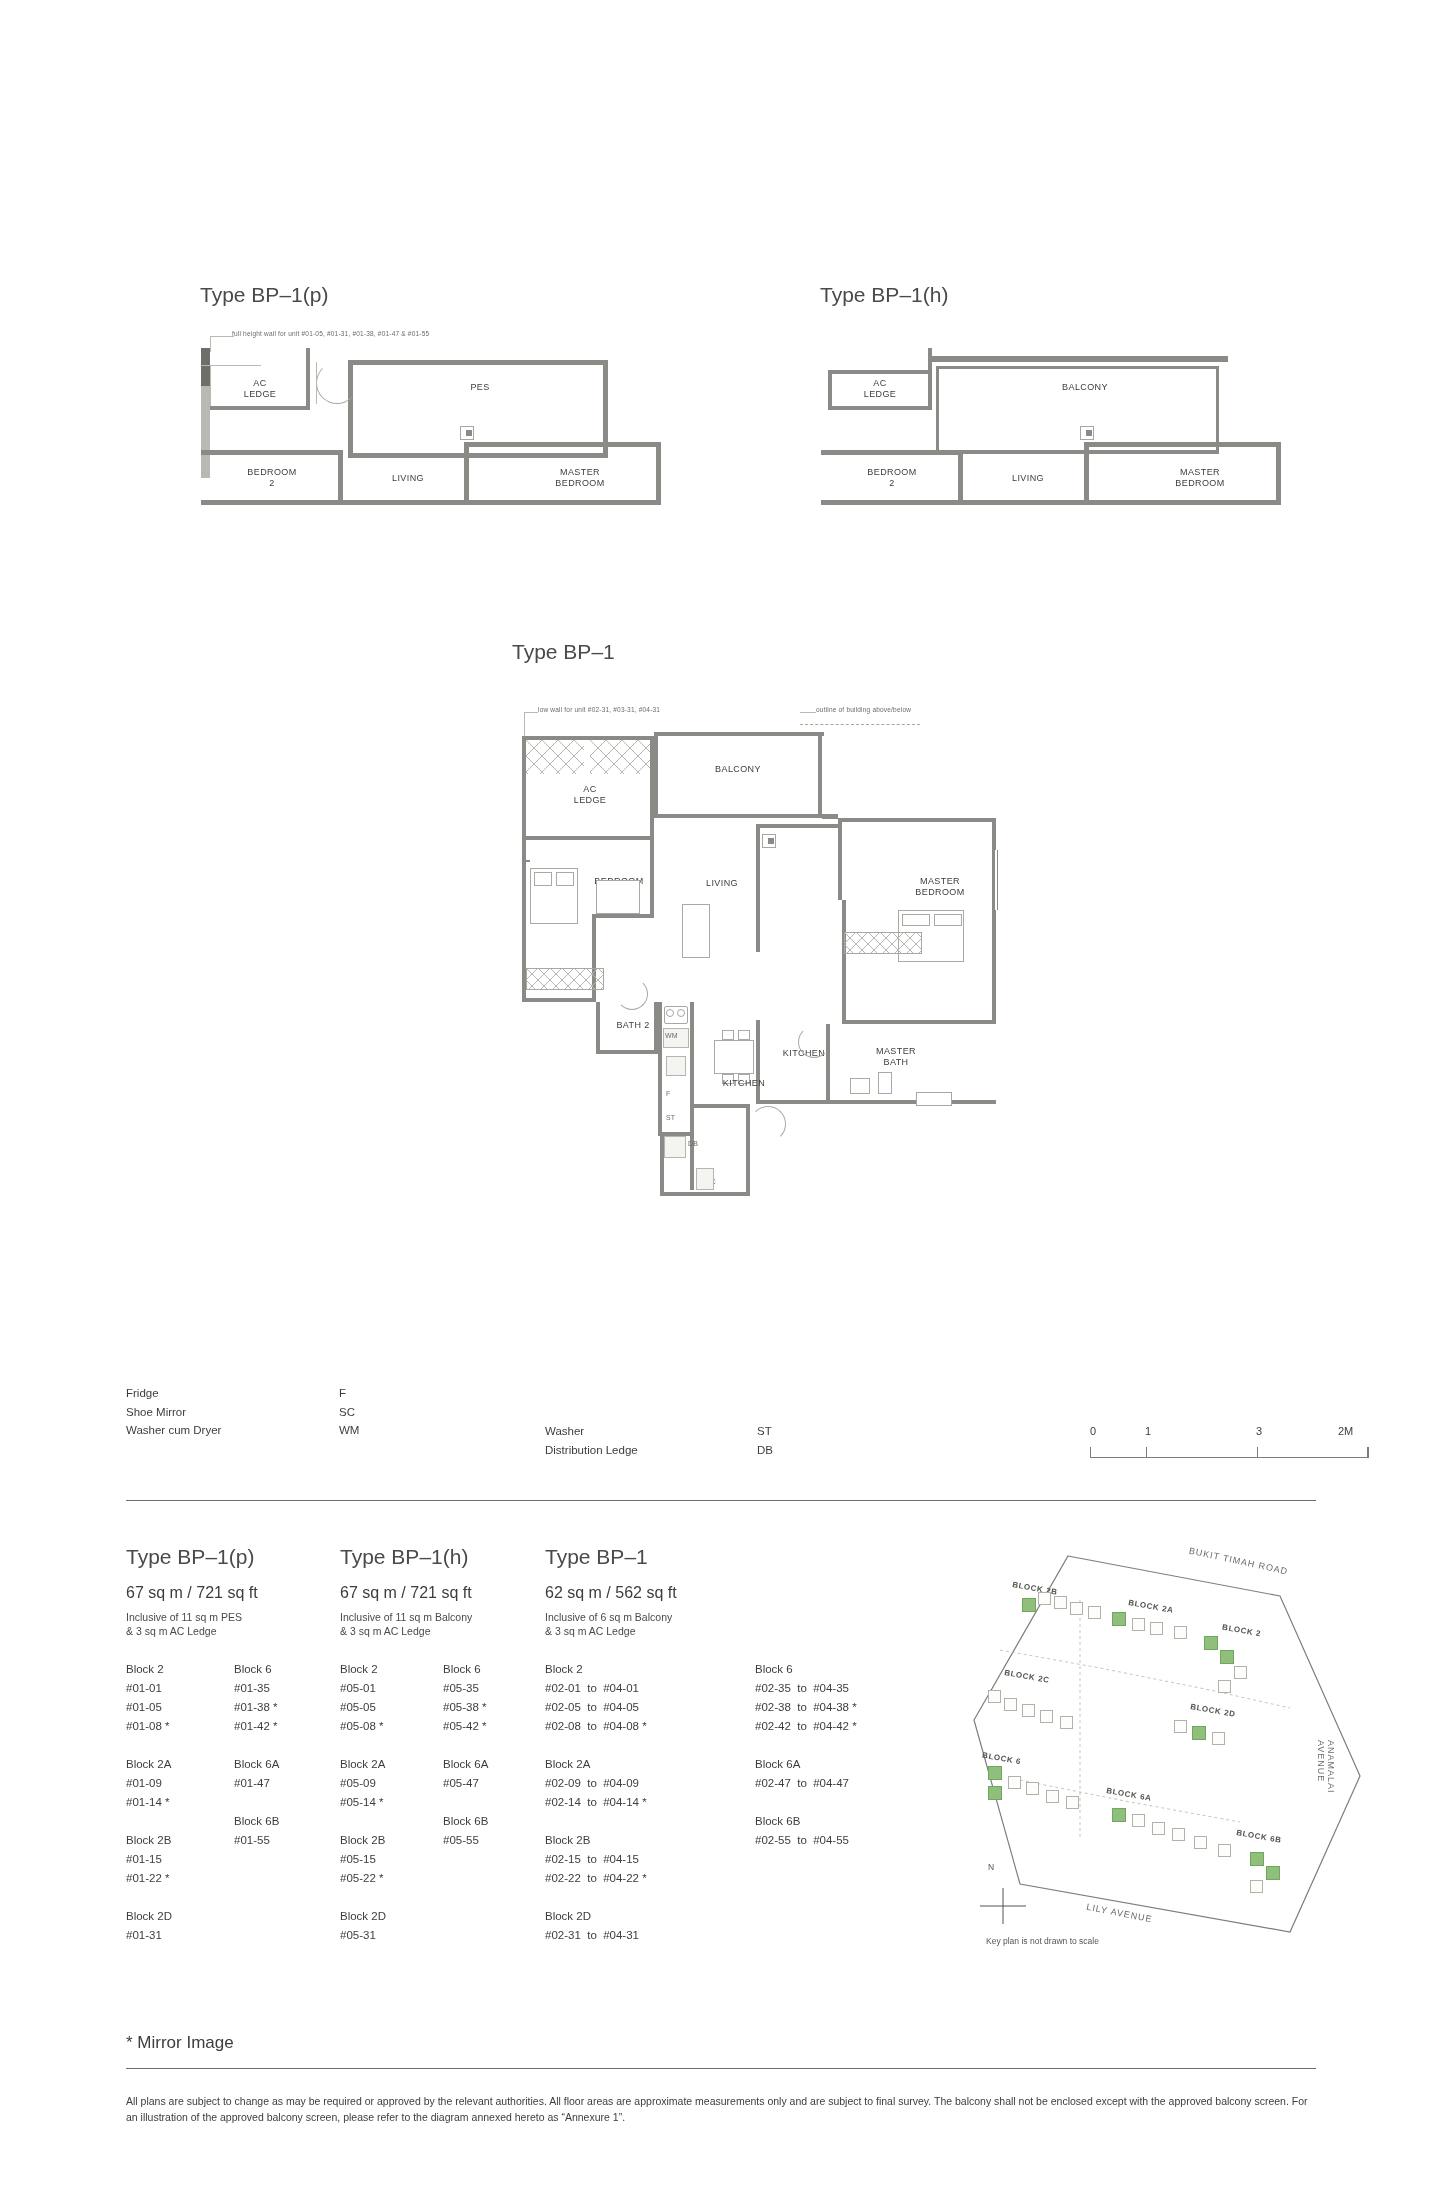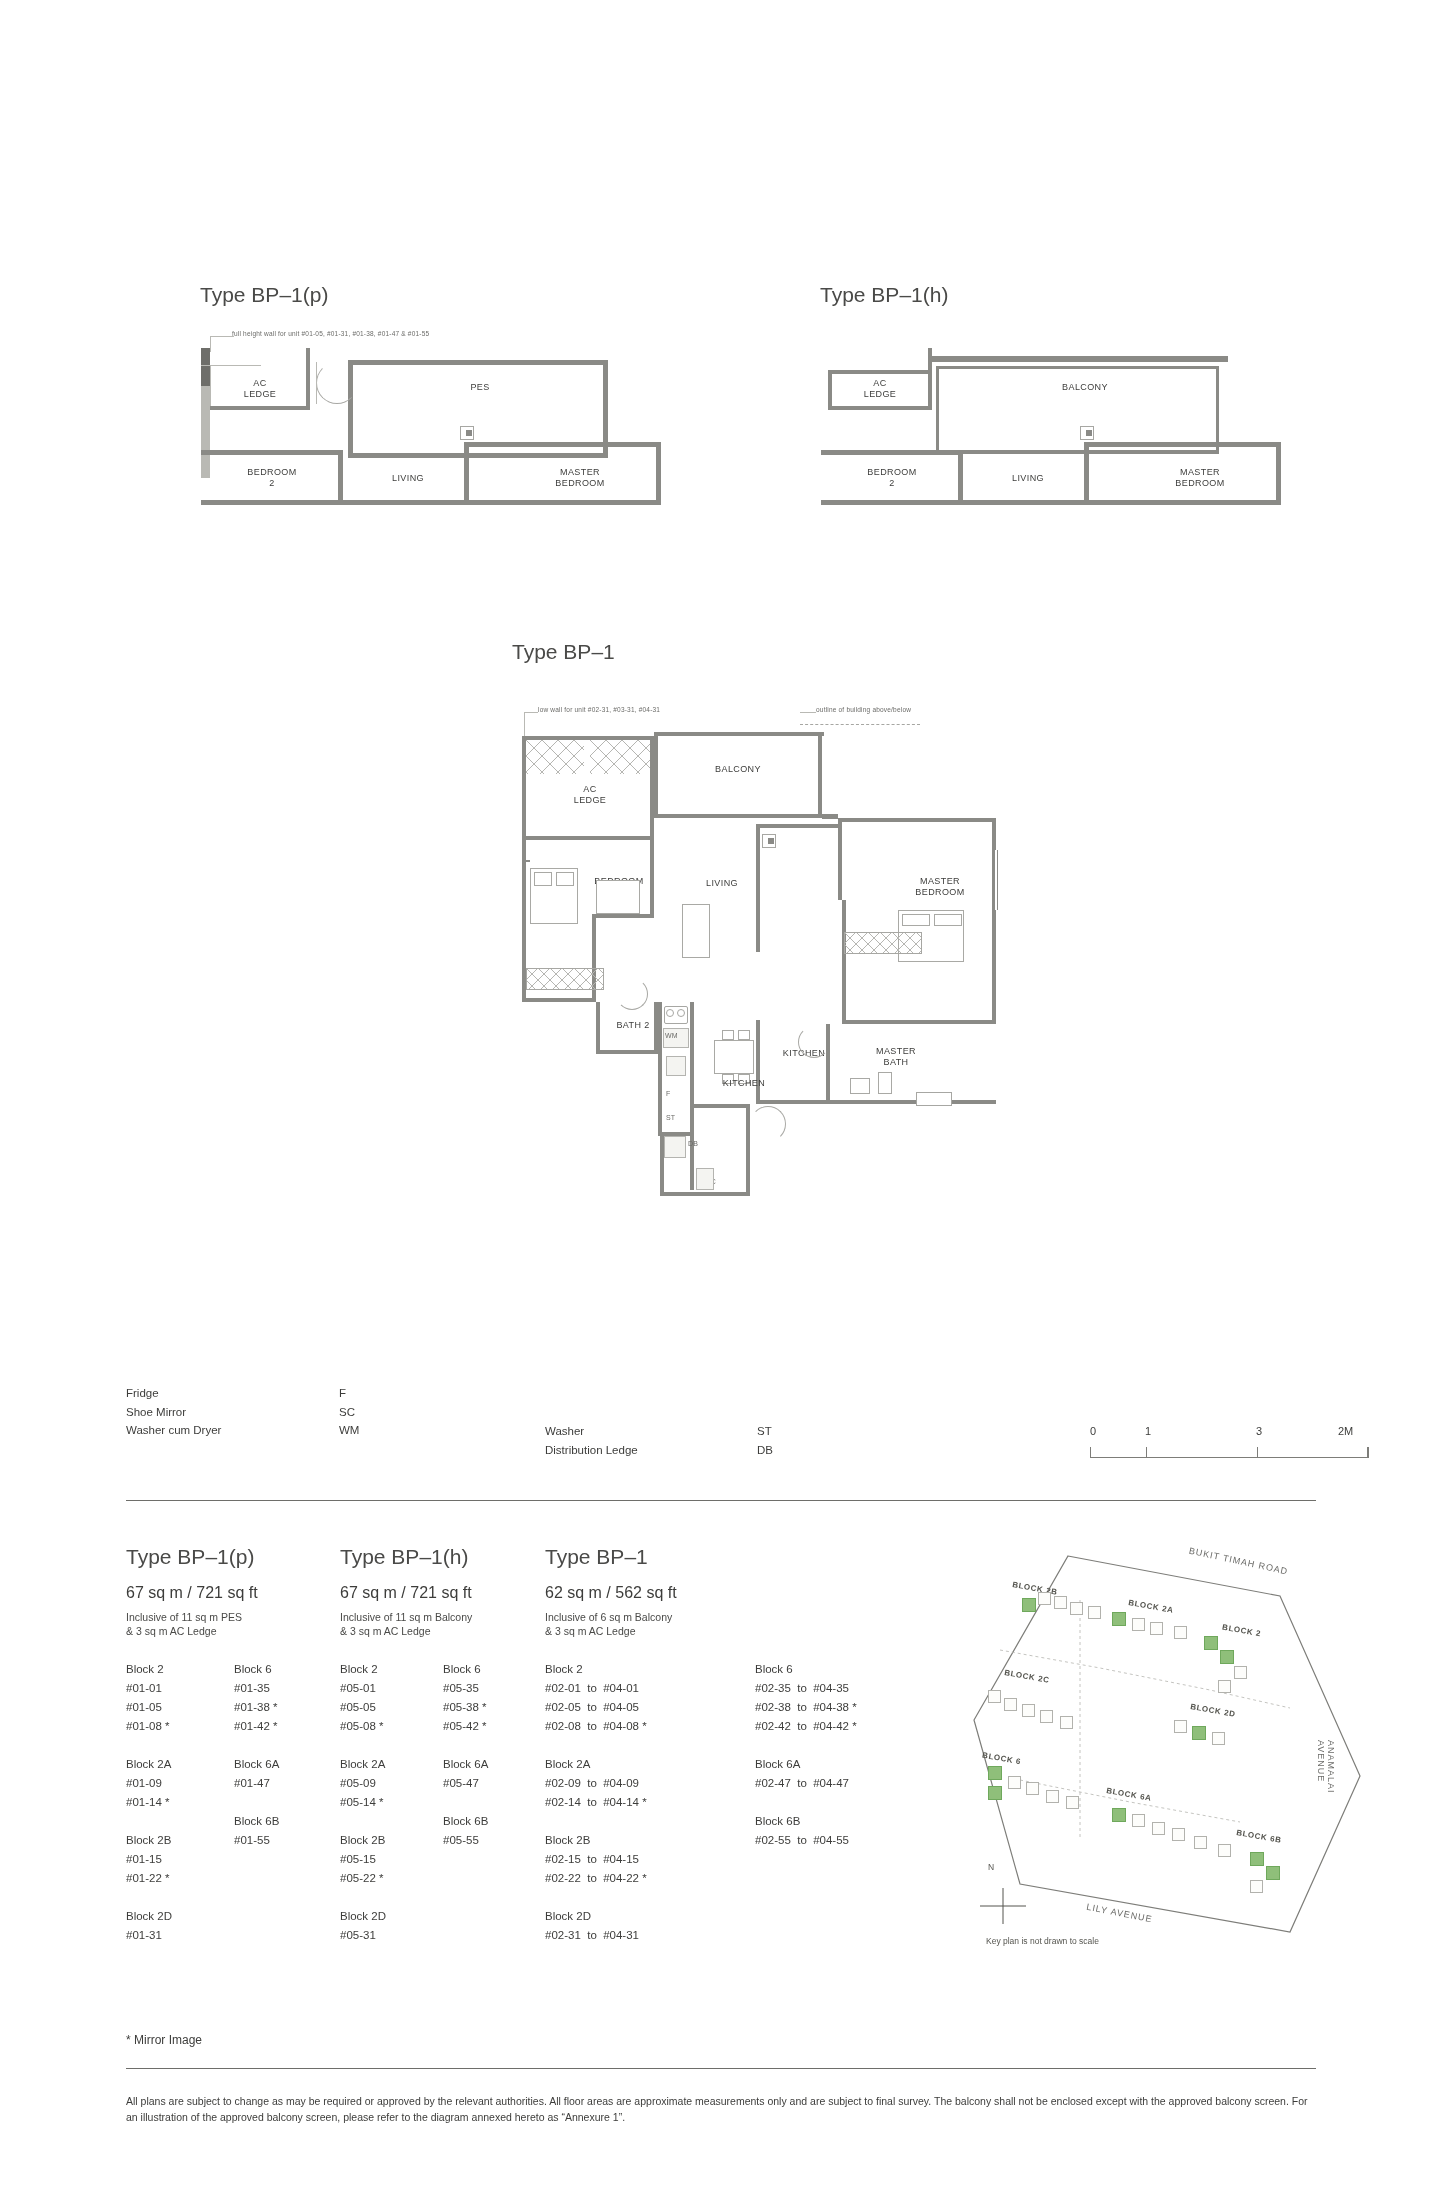--- a/index.html
+++ b/index.html
@@ -79,21 +79,21 @@
   .keyplan { position:absolute; left:960px; top:1540px; width:420px; height:420px; }
   .kp-poly { position:absolute; inset:0; }
   .kp-road { position:absolute; font-size:9px; color:#6b6b68; letter-spacing:1px; }
   .kp-blk  { position:absolute; font-size:8px; color:#55554f; letter-spacing:0.6px; font-weight:bold; }
   .kp-note { position:absolute; font-size:8.5px; color:#55554f; }
   .kp-unit { position:absolute; border:1px solid #b2b2ad; background:#fdfdfb; }
   .kp-unit.hl { background:#8fbf7a; border-color:#6fa85c; }
   .compass { position:absolute; }
 
   
-  .mirror { position:absolute; left:126px; top:2033px; font-size:12px; color:#3d3d3b; }
+  .mirror { position:absolute; left:126px; top:2033px; font-size:17px; color:#3d3d3b; }
   .disclaimer { position:absolute; left:126px; top:2093px; width:1190px; font-size:10.5px; line-height:16px; color:#3d3d3b; }
 </style>
 </head>
 <body>
 
 <div class="page">
 
 
   <div class="plan-head" id="head-bp1p">Type BP–1(p)</div>
   <div class="plan-head" id="head-bp1h">Type BP–1(h)</div>

